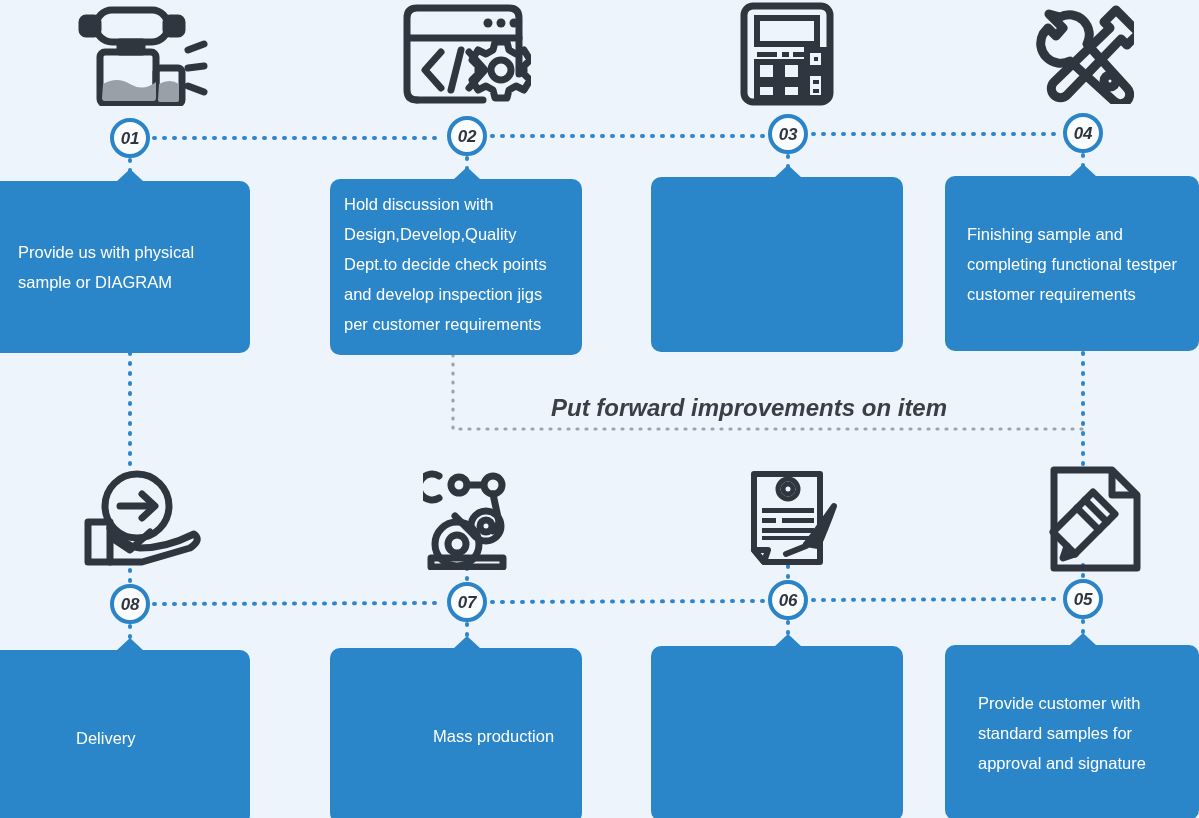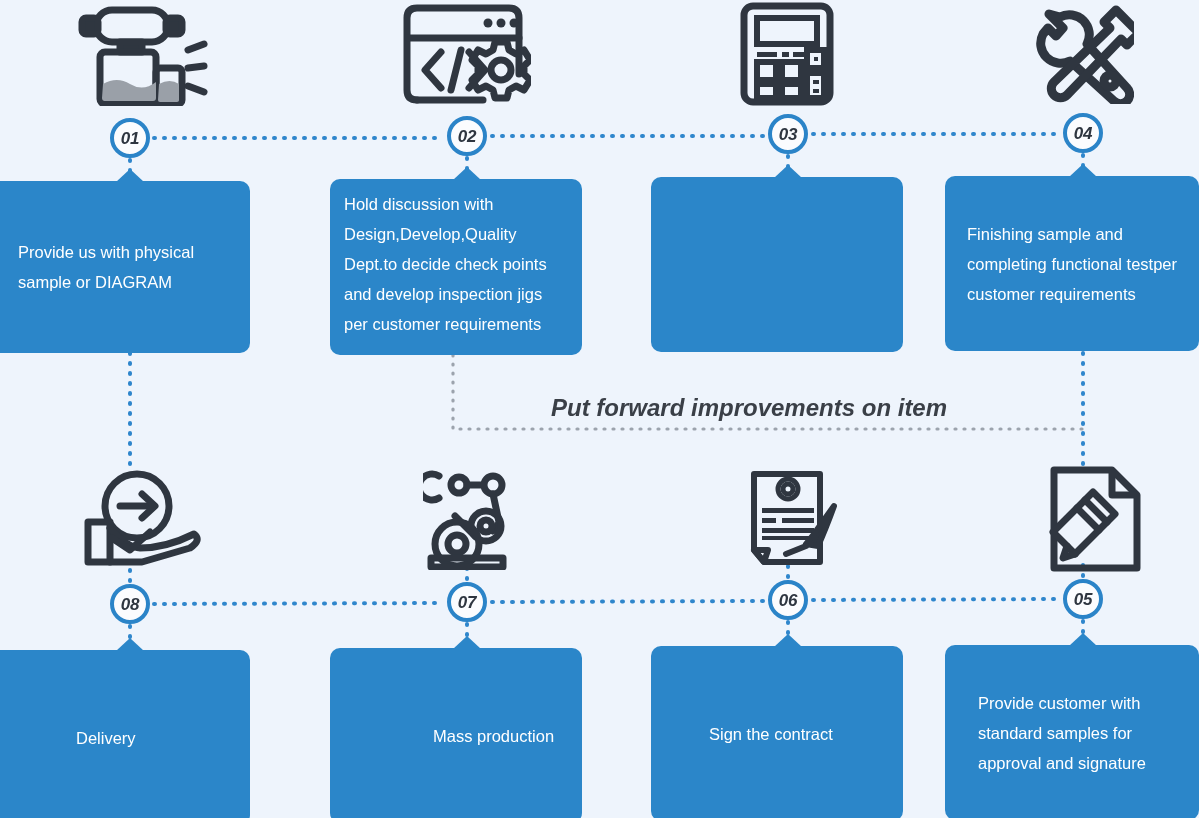--- a/index.html
+++ b/index.html
@@ -326,21 +326,20 @@
     <div class="card-text" style="left:86px;">Delivery</div>
   </div>
 
   <div class="card mid" style="left:330px; top:648px; width:252px; height:175px;">
     <div class="notch" style="left:123px;"></div>
     <div class="card-text" style="left:55px;margin-left:48px;">Mass production</div>
   </div>
 
   <div class="card mid" style="left:651px; top:646px; width:252px; height:175px;">
     <div class="notch" style="left:123px;"></div>
-    <div class="card-text" style="left:58px;">Sign the contract</div>
   </div>
 
   <div class="card mid" style="left:945px; top:645px; width:254px; height:175px;">
     <div class="notch" style="left:124px;"></div>
     <div class="card-text" style="left:33px;">Provide customer with
 standard samples for
 approval and signature</div>
   </div>
 
 </div>

